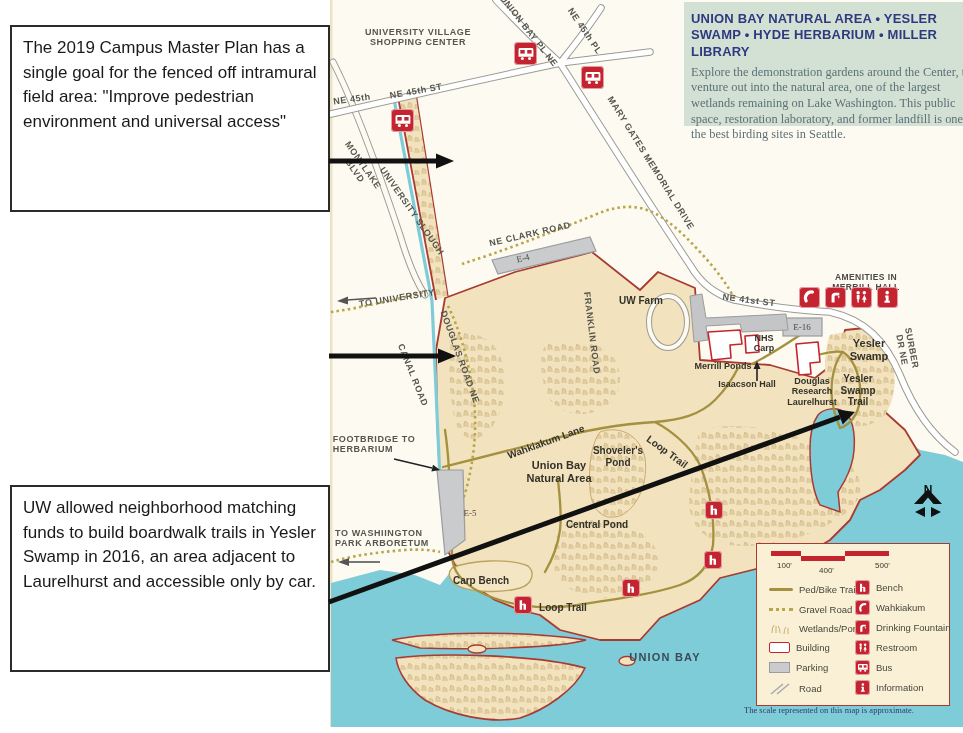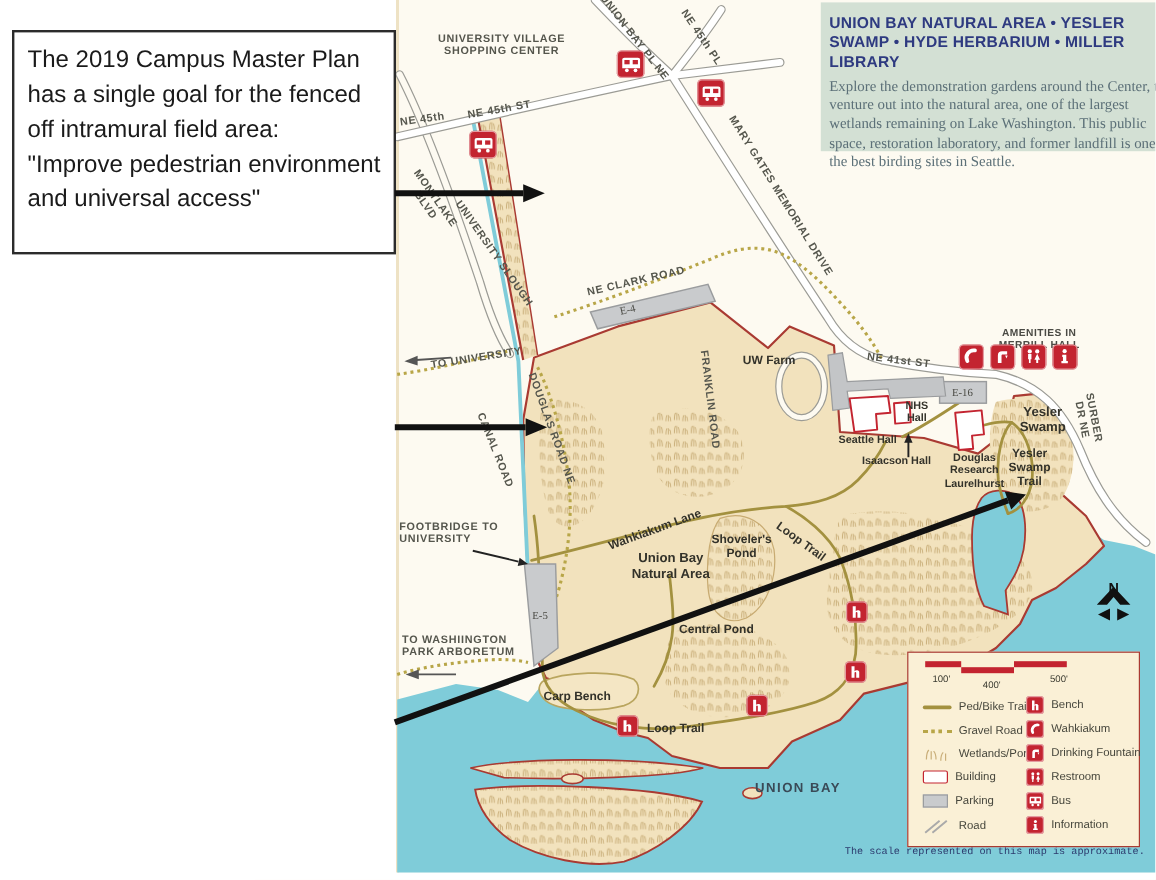--- a/index.html
+++ b/index.html
@@ -6,32 +6,32 @@
     --accent:#c32430; --boundary:#a93a32; --water:#7fccd9; --land:#f2e2bd;
     --olive:#a3913f; --gravel:#b8a648; --infobg:#d3e0d4; --navy:#2e3a80;
     --legendbg:#faf0d6; --roadgray:#9b9b95; --inkdark:#33322a;
   }
   html,body{margin:0;padding:0;background:#fff;}
   .canvas{position:relative;width:963px;height:733px;background:#ffffff;overflow:hidden;
           font-family:"Liberation Sans",sans-serif;}
   svg{display:block;}
   
   .note{position:absolute;left:10px;width:294px;background:#fff;border:2px solid #2b2b2b;
-        padding:9px 11px;font-size:20px;line-height:1.45;color:#1a1a1a;}
+        padding:9px 11px;font-size:17px;line-height:1.45;color:#1a1a1a;}
   
   .lbl{position:absolute;transform:translate(-50%,-50%) rotate(var(--r,0deg));
        white-space:pre-line;text-align:center;pointer-events:none;}
   .roadcap{font-size:9px;font-weight:bold;letter-spacing:.6px;color:#55564d;}
   .place{font-size:10px;font-weight:bold;color:var(--inkdark);line-height:1.15;}
   .place-sm{font-size:9px;font-weight:bold;color:var(--inkdark);line-height:1.15;}
   .big{font-size:11px;}
   .bay{font-size:11px;font-weight:bold;letter-spacing:1.2px;color:#3a4a57;}
   .plabel{font-family:"Liberation Serif",serif;font-size:9px;color:#4a4a44;}
   .amen-title{font-size:8.5px;font-weight:bold;letter-spacing:.4px;color:#4a4a44;}
-  .footer-note{font-size:8.5px;color:#2c3a6d;font-family:Liberation Mono, monospace;}
+  .footer-note{font-size:8.5px;color:#2c3a6d;font-family:Liberation Serif, serif;}
   .compass-n{font-size:12px;font-weight:bold;color:#111;}
   
   .ic{position:absolute;background:var(--accent);border-radius:4px;
       box-shadow:inset 0 0 0 1px rgba(255,255,255,.55);
       display:flex;align-items:center;justify-content:center;}
   .ic svg{width:78%;height:78%;}
   
   .infobox{position:absolute;left:684px;top:2px;width:306px;height:124px;background:var(--infobg);
            padding:9px 7px;box-sizing:border-box;}
   .infobox .t{color:var(--navy);font-weight:bold;font-size:13px;line-height:1.25;letter-spacing:.2px;}
@@ -190,41 +190,41 @@
   <div class="lbl roadcap" style="left:530px;top:234px;--r:-13deg">NE CLARK ROAD</div>
   <div class="lbl roadcap" style="left:397px;top:298px;--r:-9deg">TO UNIVERSITY</div>
   <div class="lbl roadcap" style="left:413px;top:375px;--r:68deg">CANAL ROAD</div>
   <div class="lbl roadcap" style="left:460px;top:357px;--r:70deg">DOUGLAS ROAD NE</div>
   <div class="lbl roadcap" style="left:592px;top:333px;--r:83deg">FRANKLIN ROAD</div>
   <div class="lbl place" style="left:641px;top:301px">UW Farm</div>
   <div class="lbl roadcap" style="left:749px;top:300px;--r:7deg">NE 41st ST</div>
   <div class="lbl amen-title" style="left:866px;top:282px">AMENITIES IN MERRILL HALL</div>
   <div class="lbl plabel" style="left:802px;top:327px">E-16</div>
   <div class="lbl place-sm" style="left:764px;top:343px">NHS
-Hall</div>
-  <div class="lbl place-sm" style="left:723px;top:366px">Seattle Hall</div>
+Carp</div>
+  <div class="lbl place-sm" style="left:723px;top:366px">Merrill Ponds</div>
   <div class="lbl place-sm" style="left:747px;top:384px">Isaacson Hall</div>
   <div class="lbl place-sm" style="left:812px;top:392px">Douglas
 Research
 Laurelhurst</div>
   <div class="lbl place big" style="left:869px;top:350px">Yesler
 Swamp</div>
   <div class="lbl place" style="left:858px;top:390px">Yesler
 Swamp
 Trail</div>
   <div class="lbl roadcap" style="left:907px;top:349px;--r:79deg">SURBER DR NE</div>
   <div class="lbl roadcap" style="left:374px;top:444px;text-align:left">FOOTBRIDGE TO
-UNIVERSITY</div>
+HERBARIUM</div>
   <div class="lbl place" style="left:546px;top:442px;--r:-20deg">Wahkiakum Lane</div>
   <div class="lbl place" style="left:618px;top:456px">Shoveler's
 Pond</div>
   <div class="lbl place" style="left:667px;top:452px;--r:36deg">Loop Trail</div>
   <div class="lbl place big" style="left:559px;top:472px">Union Bay
 Natural Area</div>
-  <div class="lbl plabel" style="left:450px;top:513px">E-5</div>
+  <div class="lbl plabel" style="left:470px;top:513px">E-5</div>
   <div class="lbl plabel" style="left:523px;top:258px;--r:-13deg">E-4</div>
   <div class="lbl roadcap" style="left:382px;top:538px;text-align:left">TO WASHIINGTON
 PARK ARBORETUM</div>
   <div class="lbl place" style="left:597px;top:525px">Central Pond</div>
   <div class="lbl place" style="left:481px;top:581px">Carp Bench</div>
   <div class="lbl place" style="left:563px;top:608px">Loop Trail</div>
   <div class="lbl bay" style="left:665px;top:657px">UNION BAY</div>
   <div class="lbl compass-n" style="left:928px;top:490px">N</div>
   <div class="lbl footer-note" style="left:829px;top:710px;white-space:nowrap">The scale represented on this map is approximate.</div>
 
@@ -372,20 +372,21 @@
         <span class="lic">
           <svg viewBox="0 0 14 14">
             <use href="#i-info"></use>
           </svg>
         </span>
         <span class="ltext">Information</span>
       </div>
   </div>
 
   <div class="note" style="top:25px;height:165px">The 2019 Campus Master Plan has a single goal for the fenced off intramural field area: "Improve pedestrian environment and universal access"</div>
+  <div class="note" style="top:485px;height:165px">UW allowed neighborhood matching funds to build boardwalk trails in Yesler Swamp in 2016, an area adjacent to Laurelhurst and accessible only by car.</div>
 
   <svg width="963" height="733" viewBox="0 0 963 733" style="position:absolute;left:0;top:0;pointer-events:none">
     <g>
       <line x1="329" y1="161" x2="436" y2="161" stroke="#111" stroke-width="5"></line>
       <polygon points="436,153.5 454,161 436,168.5" fill="#111"></polygon>
     </g>
     <g>
       <line x1="329" y1="356" x2="438" y2="356" stroke="#111" stroke-width="5"></line>
       <polygon points="438,348.5 456,356 438,363.5" fill="#111"></polygon>
     </g>

